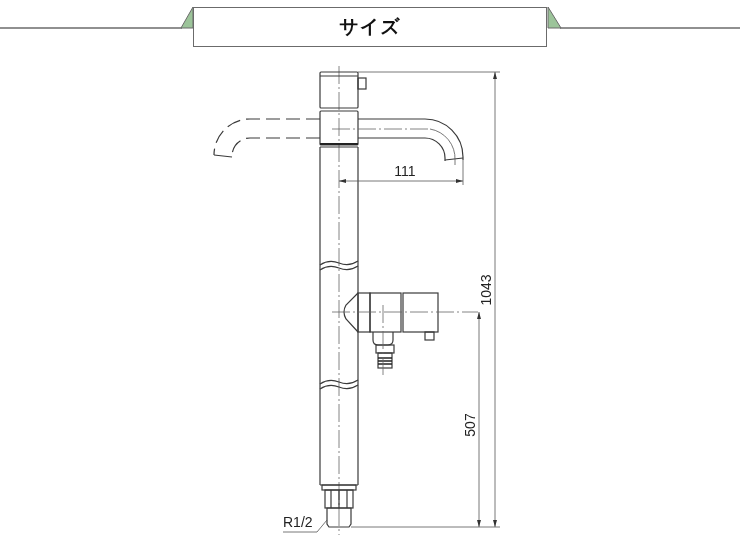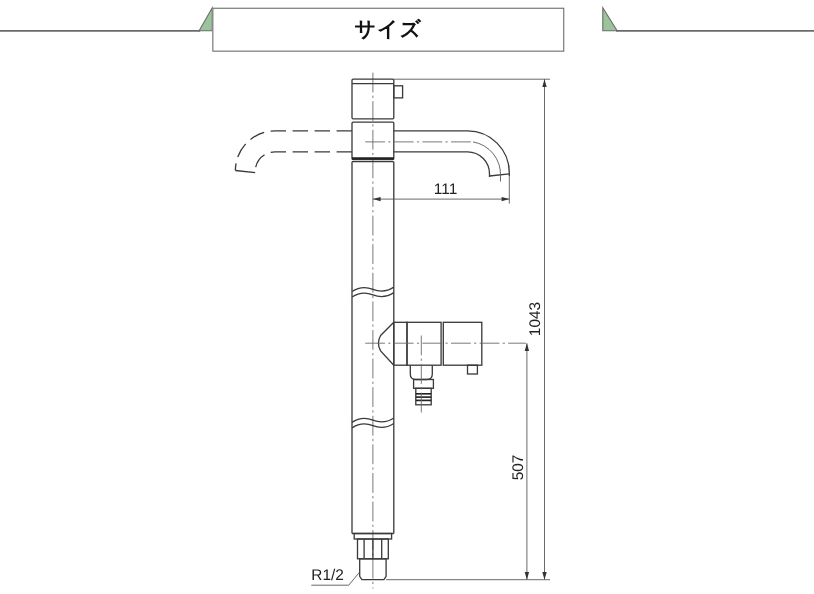--- a/index.html
+++ b/index.html
@@ -4,21 +4,21 @@
 <style>
   html, body { margin: 0; padding: 0; background: #ffffff; }
   body { width: 740px; height: 540px; position: relative; overflow: hidden; font-family: "Liberation Sans", "DejaVu Sans", sans-serif; }
   #drawing { position: absolute; left: 0; top: 0; width: 740px; height: 540px; }
   .ln { stroke: #3a3a3a; stroke-width: 1.2; fill: none; }
   .thin { stroke: #555555; stroke-width: 0.8; fill: none; }
   .dash { stroke: #3a3a3a; stroke-width: 1.2; fill: none; stroke-dasharray: 14 6; }
   .center { stroke: #666666; stroke-width: 0.8; fill: none; stroke-dasharray: 18 3 2 3; }
   .dimtxt { font-family: "Liberation Sans", "DejaVu Sans", sans-serif; font-size: 14px; fill: #222222; }
   .title-box {
-    position: absolute; left: 193px; top: 7px; width: 320px; height: 40px;
+    position: absolute; left: 193px; top: 7px; width: 354px; height: 40px;
     border: 1px solid #6b6b6b; background: #ffffff; box-sizing: border-box;
     display: flex; align-items: center; justify-content: center;
   }
   .title-text { font-family: "DejaVu Sans", sans-serif; font-size: 19px; font-weight: bold; color: #111111; letter-spacing: 1px; }
 </style>
 </head>
 <body>
 
 <svg id="drawing" viewBox="0 0 740 540" xmlns="http://www.w3.org/2000/svg">
 

